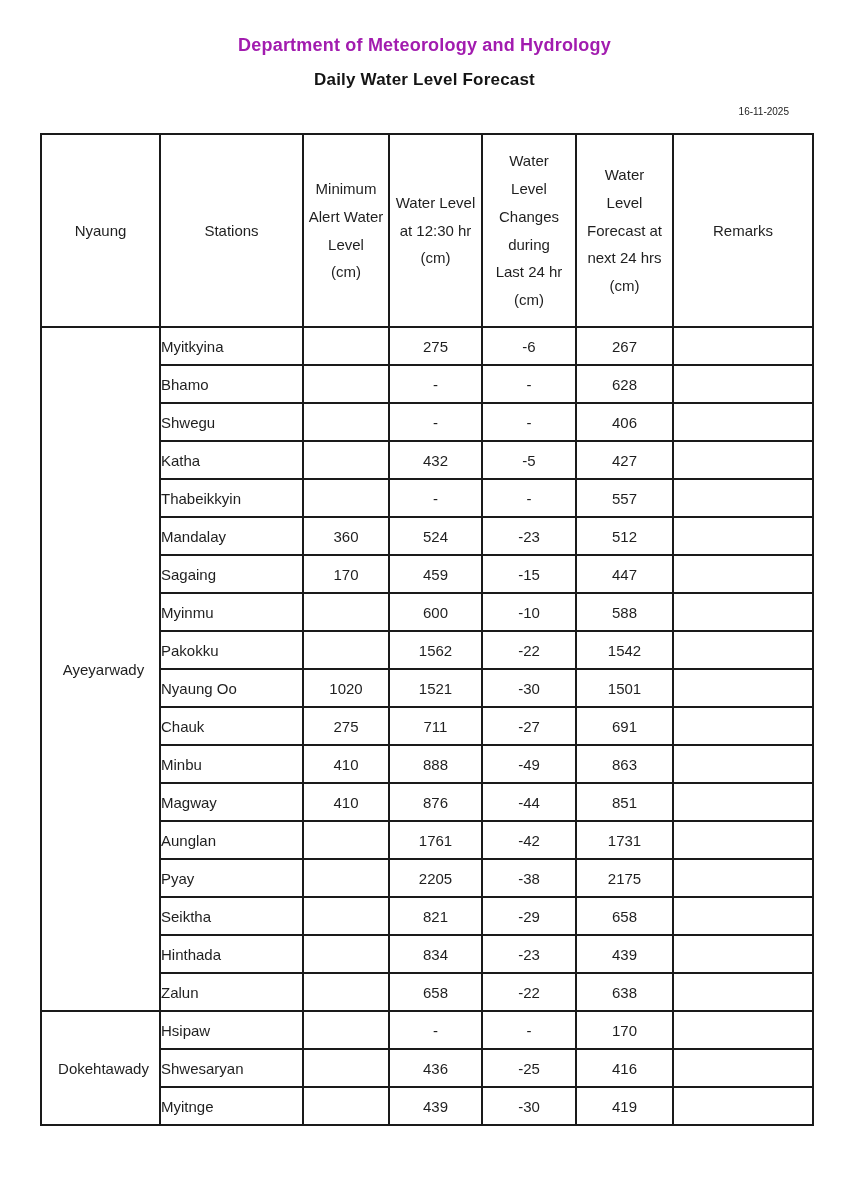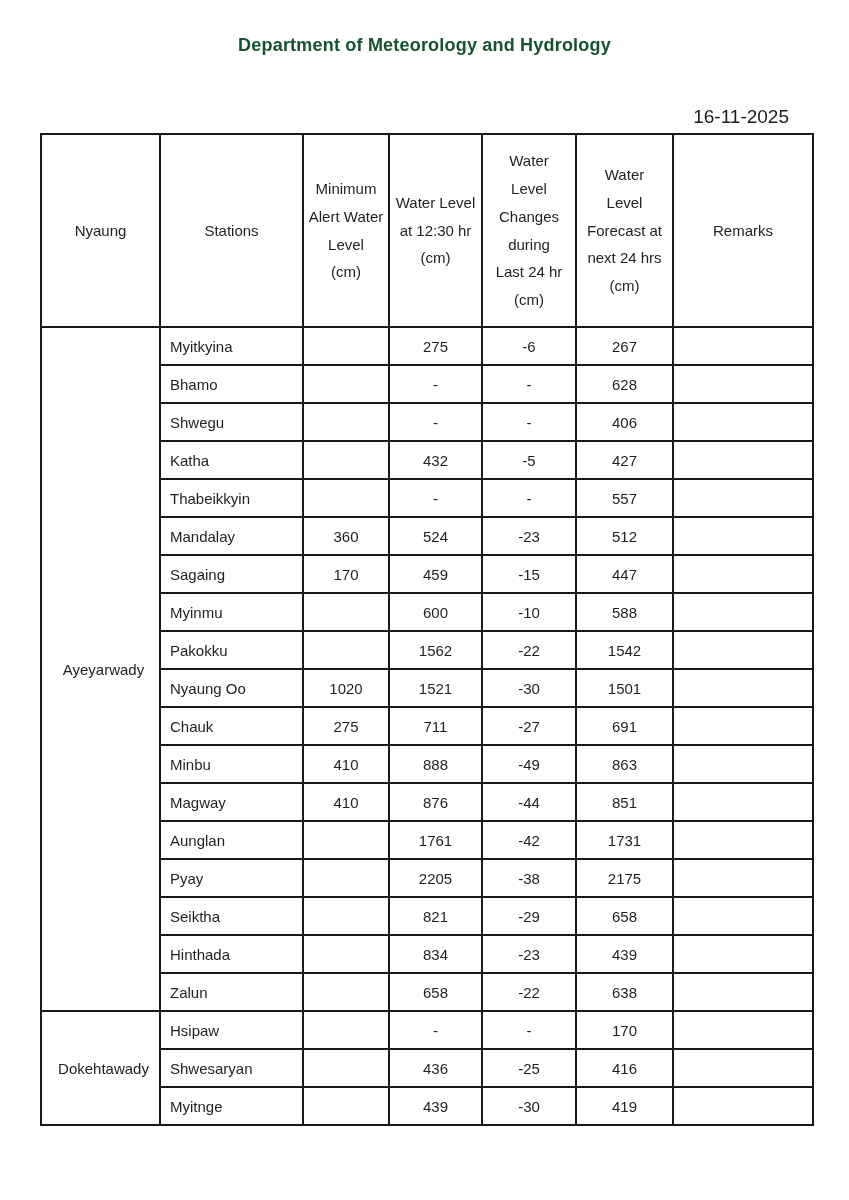--- a/index.html
+++ b/index.html
@@ -16,38 +16,38 @@
   }
   .doc-title {
     position: absolute;
     top: 35px;
     left: 0;
     width: 100%;
     text-align: center;
     font-size: 18px;
     font-weight: bold;
     letter-spacing: 0.2px;
-    color: #14532d;
+    color: #a21caf;
   }
   .doc-subtitle {
     position: absolute;
     top: 70px;
     left: 0;
     width: 100%;
     text-align: center;
     font-size: 17px;
     font-weight: bold;
     letter-spacing: 0.2px;
     color: #141414;
   }
   .doc-date {
     position: absolute;
     top: 106px;
     right: 60px;
-    font-size: 19px;
+    font-size: 10px;
     color: #1c1c1c;
   }
   .table-wrap {
     position: absolute;
     top: 133px;
     left: 40px;
   }
   table.forecast {
     border-collapse: collapse;
     table-layout: fixed;
@@ -73,37 +73,38 @@
     height: 38px;
     vertical-align: middle;
   }
   td.river-cell {
     text-align: center;
     padding-left: 6px;
     font-size: 15px;
   }
   td.station-cell {
     text-align: left;
-    padding-left: 9px;
+    padding-left: 0;
   }
   td.num-cell {
     text-align: center;
   }
   td.remarks-cell {
     text-align: left;
     padding-left: 6px;
   }
 </style>
 </head>
 <body>
 
 <div class="page">
 
   <div class="doc-title">Department of Meteorology and Hydrology</div>
 
+  <div class="doc-subtitle">Daily Water Level Forecast</div>
 
   <div class="doc-date">16-11-2025</div>
 
   <div class="table-wrap">
     <table class="forecast">
       <colgroup>
         <col style="width:119px">
         <col style="width:143px">
         <col style="width:86px">
         <col style="width:93px">

